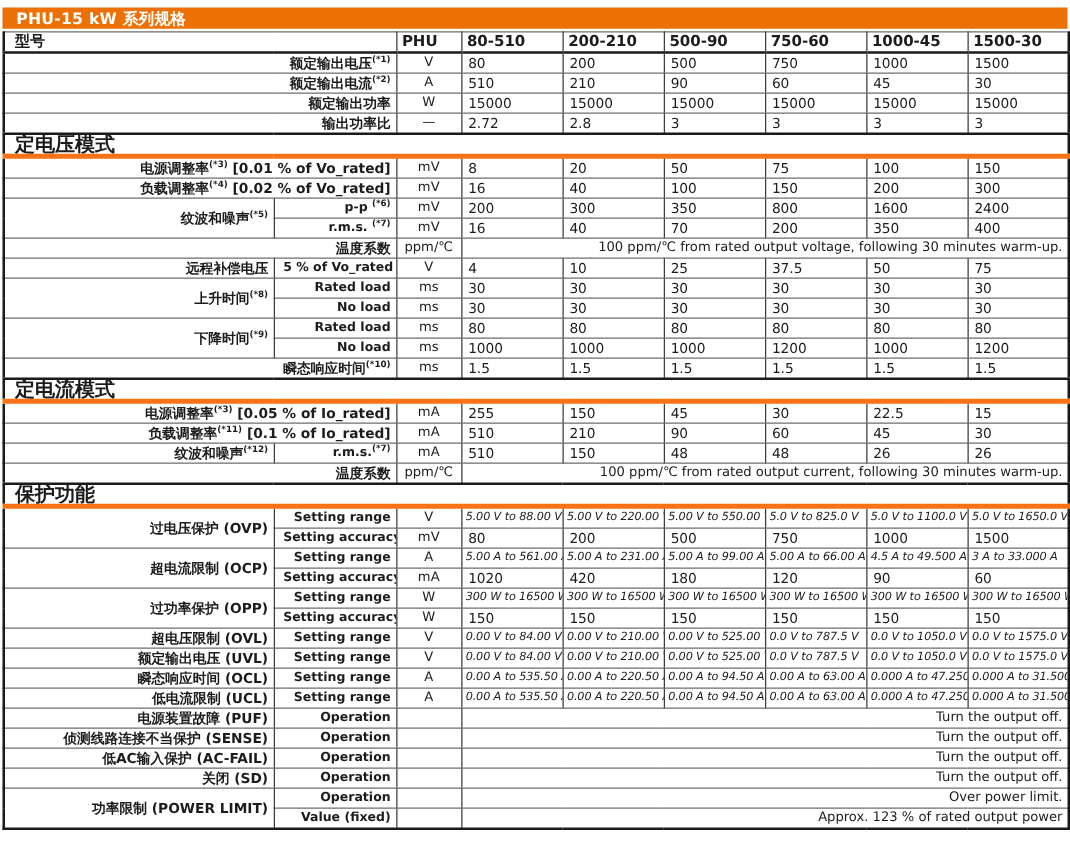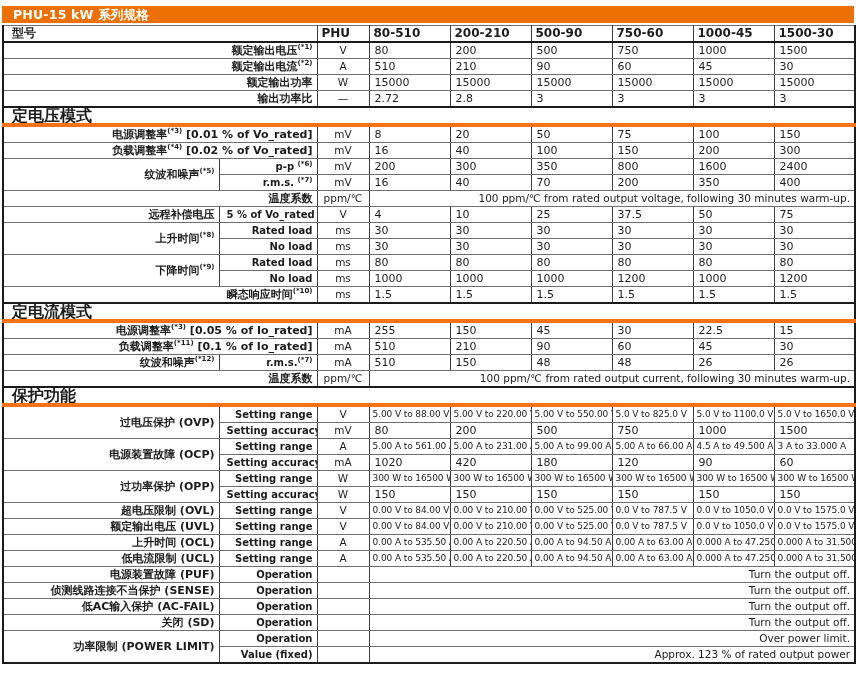--- a/index.html
+++ b/index.html
@@ -9,21 +9,21 @@
   table{border-collapse:collapse;table-layout:fixed;width:852px;margin-top:2px;border:2px solid #1a1a1a;border-top:1px solid #1a1a1a;padding-left:23px;}
   td,th{border:1px solid #6e6e6e;border-left-color:#3d3d3d;border-right-color:#3d3d3d;height:16px;line-height:15px;font-size:11px;padding:0 4px;white-space:nowrap;overflow:hidden;vertical-align:middle;box-sizing:border-box;}
   thead th{border-bottom:2px solid #1a1a1a;font-size:12px;font-weight:bold;}
   .h-label{text-align:left;padding-left:8px;}
   .h-phu,.h-model{text-align:left;}
   .sec-cell{font-weight:bold;font-size:16px;padding-left:8px;border-top:2px solid #1a1a1a;border-bottom:4px solid #f97316;text-align:left;}
   .lbl{font-weight:bold;text-align:right;padding-left:8px;font-size:11px;}
   .sub{font-weight:bold;text-align:right;padding-left:7px;font-size:10px;}
   .unit{text-align:center;font-size:10.5px;padding:0 1px;}
   .val{text-align:left;padding-left:5px;font-size:11px;}
-  .val.small{font-size:9px;padding-left:3px;letter-spacing:-0.1px;}
+  .val.small{font-size:9px;padding-left:3px;letter-spacing:-0.1px;font-style:italic;}
   .span-cell{text-align:right;padding-left:6px;font-size:10.5px;}
   sup{font-size:7px;vertical-align:super;line-height:0;}
 </style>
 </head>
 <body>
 
 <div class="wrap">
   <div class="titlebar">PHU-15 kW 系列规格</div>
   <table>
     <colgroup>
@@ -259,21 +259,21 @@
           <td class="sub">Setting accuracy</td>
           <td class="unit">mV</td>
           <td class="val">80</td>
           <td class="val">200</td>
           <td class="val">500</td>
           <td class="val">750</td>
           <td class="val">1000</td>
           <td class="val">1500</td>
         </tr>
         <tr>
-          <td class="lbl" colspan="1" rowspan="2">电源装置故障 (OCP)</td>
+          <td class="lbl" colspan="1" rowspan="2">超电流限制 (OCP)</td>
           <td class="sub">Setting range</td>
           <td class="unit">A</td>
           <td class="val small">5.00 A to 561.00 A</td>
           <td class="val small">5.00 A to 231.00 A</td>
           <td class="val small">5.00 A to 99.00 A</td>
           <td class="val small">5.00 A to 66.00 A</td>
           <td class="val small">4.5 A to 49.500 A</td>
           <td class="val small">3 A to 33.000 A</td>
         </tr>
         <tr>
@@ -323,21 +323,21 @@
           <td class="sub">Setting range</td>
           <td class="unit">V</td>
           <td class="val small">0.00 V to 84.00 V</td>
           <td class="val small">0.00 V to 210.00 V</td>
           <td class="val small">0.00 V to 525.00 V</td>
           <td class="val small">0.0 V to 787.5 V</td>
           <td class="val small">0.0 V to 1050.0 V</td>
           <td class="val small">0.0 V to 1575.0 V</td>
         </tr>
         <tr>
-          <td class="lbl" colspan="1" rowspan="1">上升时间 (OCL)</td>
+          <td class="lbl" colspan="1" rowspan="1">瞬态响应时间 (OCL)</td>
           <td class="sub">Setting range</td>
           <td class="unit">A</td>
           <td class="val small">0.00 A to 535.50 A</td>
           <td class="val small">0.00 A to 220.50 A</td>
           <td class="val small">0.00 A to 94.50 A</td>
           <td class="val small">0.00 A to 63.00 A</td>
           <td class="val small">0.000 A to 47.250 A</td>
           <td class="val small">0.000 A to 31.500 A</td>
         </tr>
         <tr>

